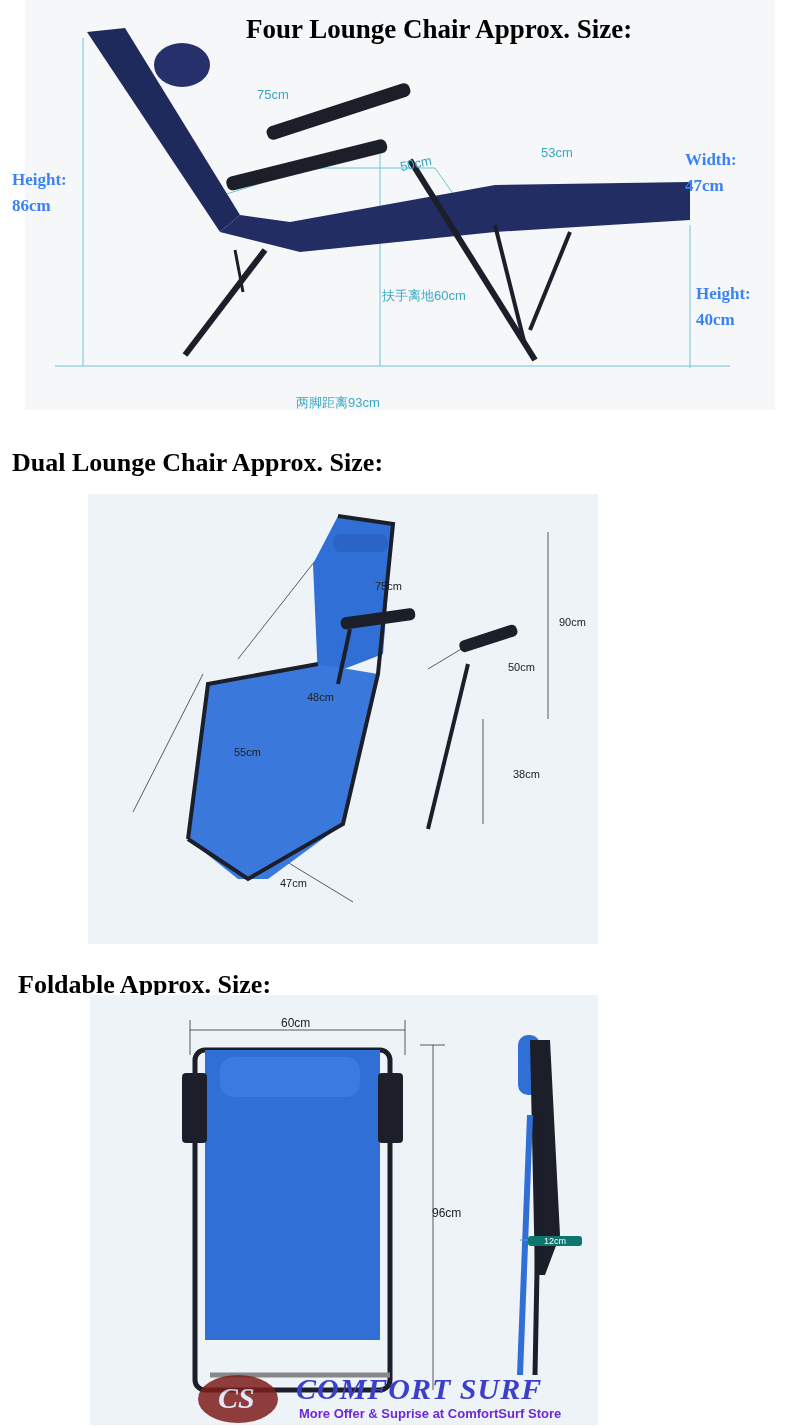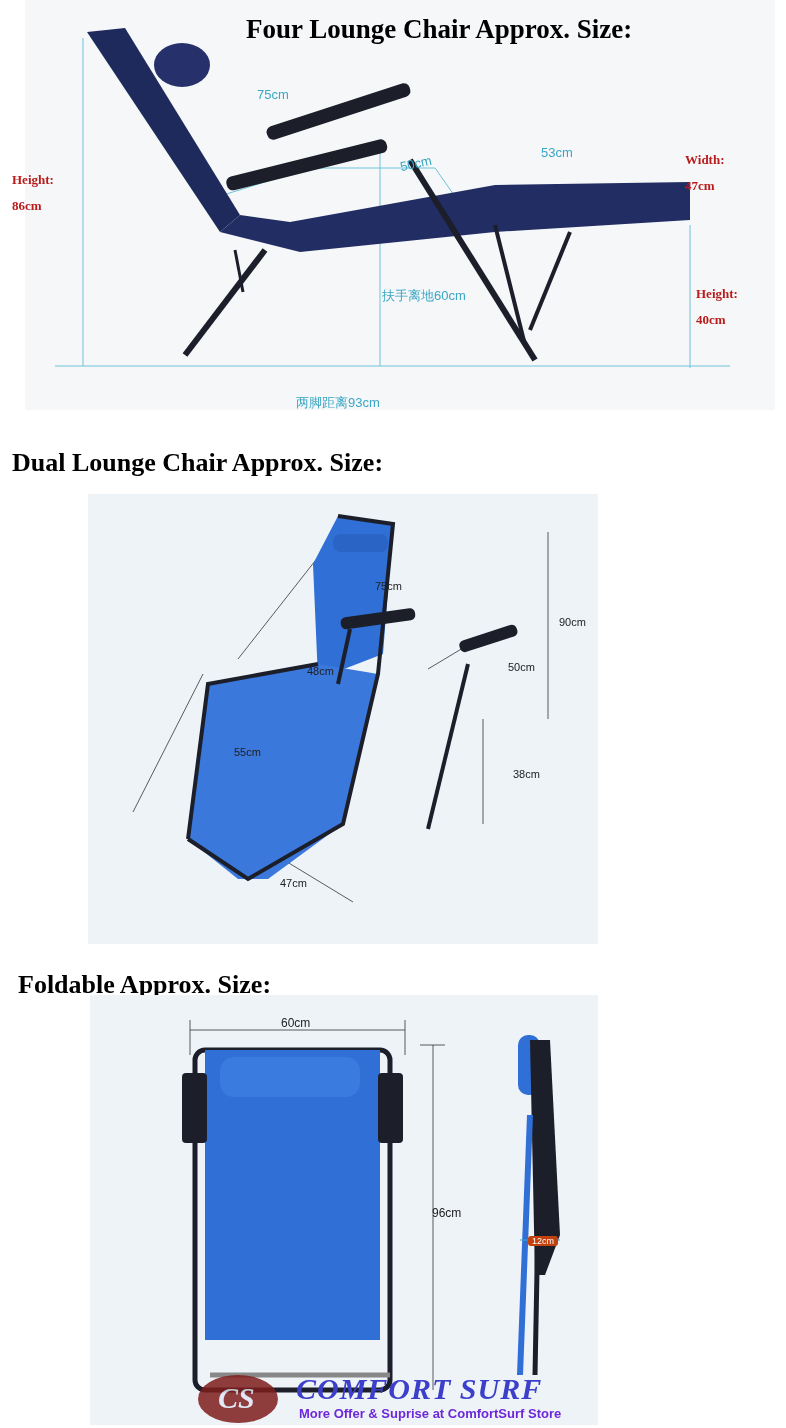--- a/index.html
+++ b/index.html
@@ -1,19 +1,19 @@
 <!DOCTYPE html>
 <html><head>
 <meta charset="utf-8">
 <style>
   html,body{margin:0;padding:0;background:#ffffff;}
   body{width:786px;height:1428px;position:relative;overflow:hidden;font-family:"Liberation Serif",serif;}
   .abs{position:absolute;}
   .heading{font-family:"Liberation Serif",serif;font-weight:bold;color:#000;white-space:nowrap;}
-  .label-serif{font-family:"Liberation Serif",serif;font-weight:bold;color:#b91c1c;font-size:13px;line-height:26px;white-space:nowrap;}
+  .label-serif{font-family:"Liberation Serif",serif;font-weight:bold;color:#3b82f6;font-size:17px;line-height:26px;white-space:nowrap;}
   .dim-cyan{font-family:"Liberation Sans",sans-serif;color:#3aa7c4;font-size:13px;white-space:nowrap;}
   .dim-dark{font-family:"Liberation Sans",sans-serif;color:#222;font-size:11px;white-space:nowrap;}
   .panel{position:absolute;}
   svg{position:absolute;left:0;top:0;overflow:visible;}
   .brand-title{font-family:"Liberation Serif",serif;font-style:italic;font-weight:bold;color:#3b3fc9;font-size:30px;letter-spacing:1px;white-space:nowrap;}
   .brand-sub{font-family:"Liberation Sans",sans-serif;font-weight:bold;color:#6d28d9;font-size:13px;white-space:nowrap;padding-left:21px;}
 </style>
 </head>
 <body>
 
@@ -82,21 +82,21 @@
 
     <rect x="252" y="124" width="75" height="12" rx="5" fill="#1c1f2a" transform="rotate(-8 252 124)"></rect>
     <rect x="370" y="148" width="60" height="12" rx="5" fill="#1c1f2a" transform="rotate(-18 370 148)"></rect>
     <line x1="262" y1="135" x2="250" y2="190" stroke="#1c1f2a" stroke-width="4"></line>
     <line x1="380" y1="170" x2="340" y2="335" stroke="#1c1f2a" stroke-width="4"></line>
   </svg>
 </div>
 
 <div class="abs dim-dark" style="left:375px;top:580px;">75cm</div>
 <div class="abs dim-dark" style="left:559px;top:616px;">90cm</div>
-<div class="abs dim-dark" style="left:307px;top:665px;text-align:right;">48cm</div>
+<div class="abs dim-dark" style="left:307px;top:691px;text-align:right;">48cm</div>
 <div class="abs dim-dark" style="left:508px;top:661px;">50cm</div>
 <div class="abs dim-dark" style="left:234px;top:746px;">55cm</div>
 <div class="abs dim-dark" style="left:488px;top:768px;margin-left:25px;">38cm</div>
 <div class="abs dim-dark" style="left:280px;top:877px;">47cm</div>
 
 <div class="abs heading" style="left:18px;top:970px;font-size:26px;">Foldable Approx. Size:</div>
 
 <div class="panel" style="left:90px;top:995px;width:508px;height:430px;background:#eef3f8;">
   <svg width="508" height="430">
 
@@ -117,19 +117,19 @@
     <rect x="428" y="40" width="22" height="60" rx="10" fill="#2f6fd6"></rect>
     <polygon points="440,45 460,45 470,240 455,280 445,280" fill="#1c1f2a"></polygon>
     <line x1="440" y1="120" x2="430" y2="380" stroke="#2f6fd6" stroke-width="6"></line>
     <line x1="450" y1="120" x2="445" y2="380" stroke="#1c1f2a" stroke-width="5"></line>
     <line x1="430" y1="245" x2="470" y2="245" stroke="#3aa7c4" stroke-width="1"></line>
   </svg>
 </div>
 
 <div class="abs dim-dark" style="left:281px;top:1016px;font-size:12px;">60cm</div>
 <div class="abs dim-dark" style="left:432px;top:1206px;font-size:12px;">96cm</div>
-<div class="abs" style="left:528px;top:1236px;font-family:'Liberation Sans',sans-serif;font-size:9px;color:#fff;background:#c2410c;border-radius:3px;padding:0 4px;">12cm</div>
+<div class="abs" style="left:528px;top:1236px;font-family:'Liberation Sans',sans-serif;font-size:9px;color:#fff;background:#0f766e;border-radius:3px;padding:0 16px;">12cm</div>
 
 <div class="abs" style="left:198px;top:1375px;width:80px;height:48px;border-radius:50%;background:#7f1d1d;opacity:0.85;">
   <span style="position:absolute;left:20px;top:6px;font-family:'Liberation Serif',serif;font-style:italic;font-weight:bold;font-size:30px;color:#dfe8f6;">CS</span>
 </div>
 <div class="abs brand-title" style="left:296px;top:1372px;">COMFORT SURF</div>
 <div class="abs brand-sub" style="left:278px;top:1406px;">More Offer &amp; Suprise at ComfortSurf Store</div>
 
 </body></html>

